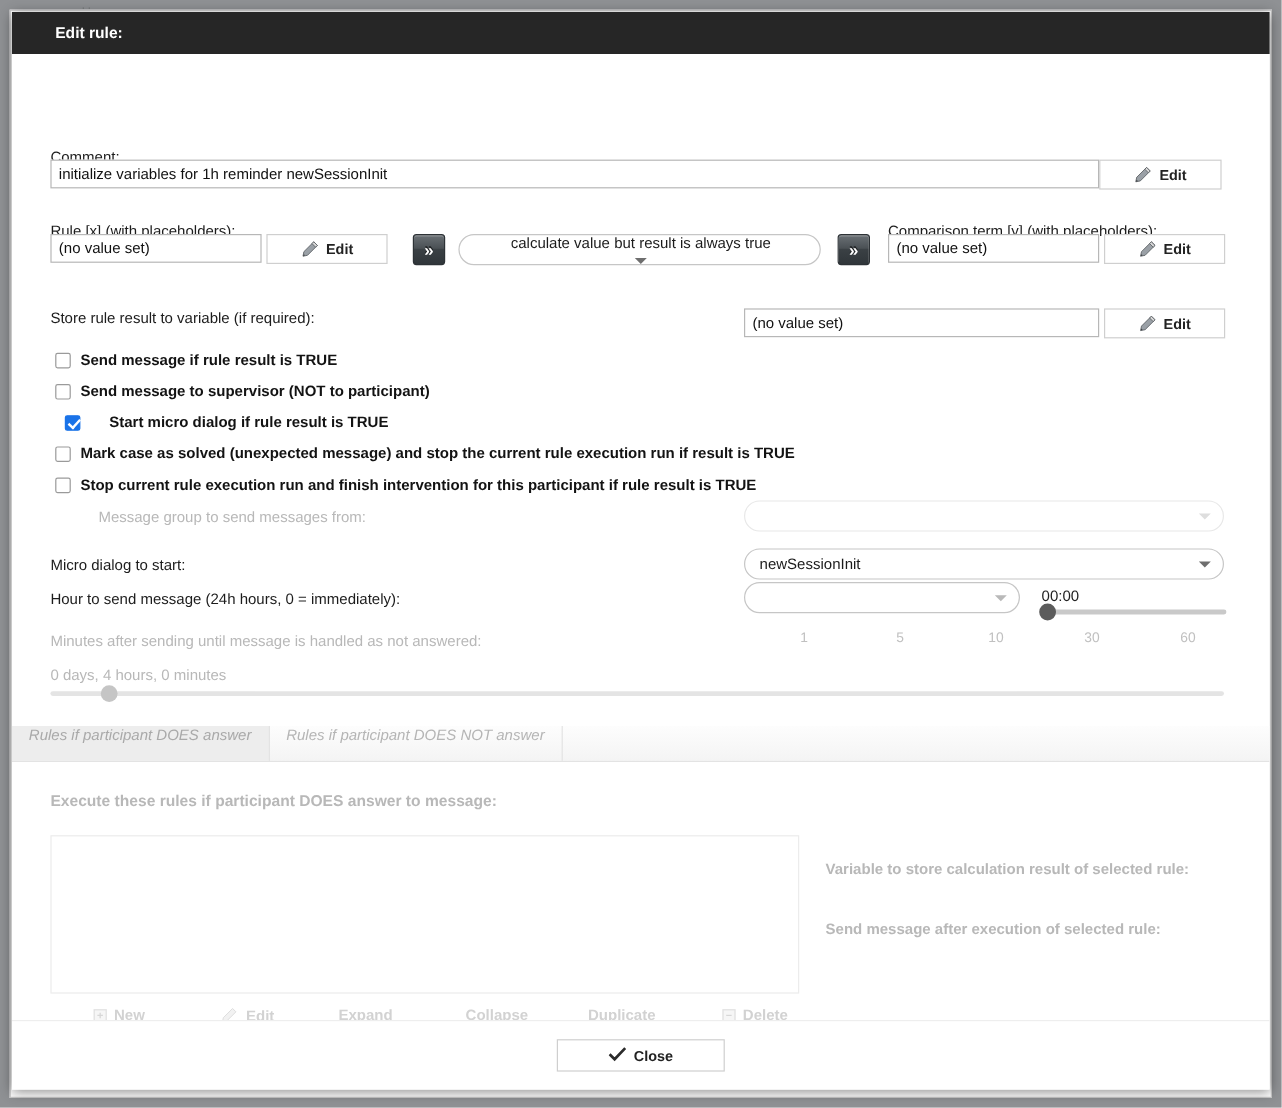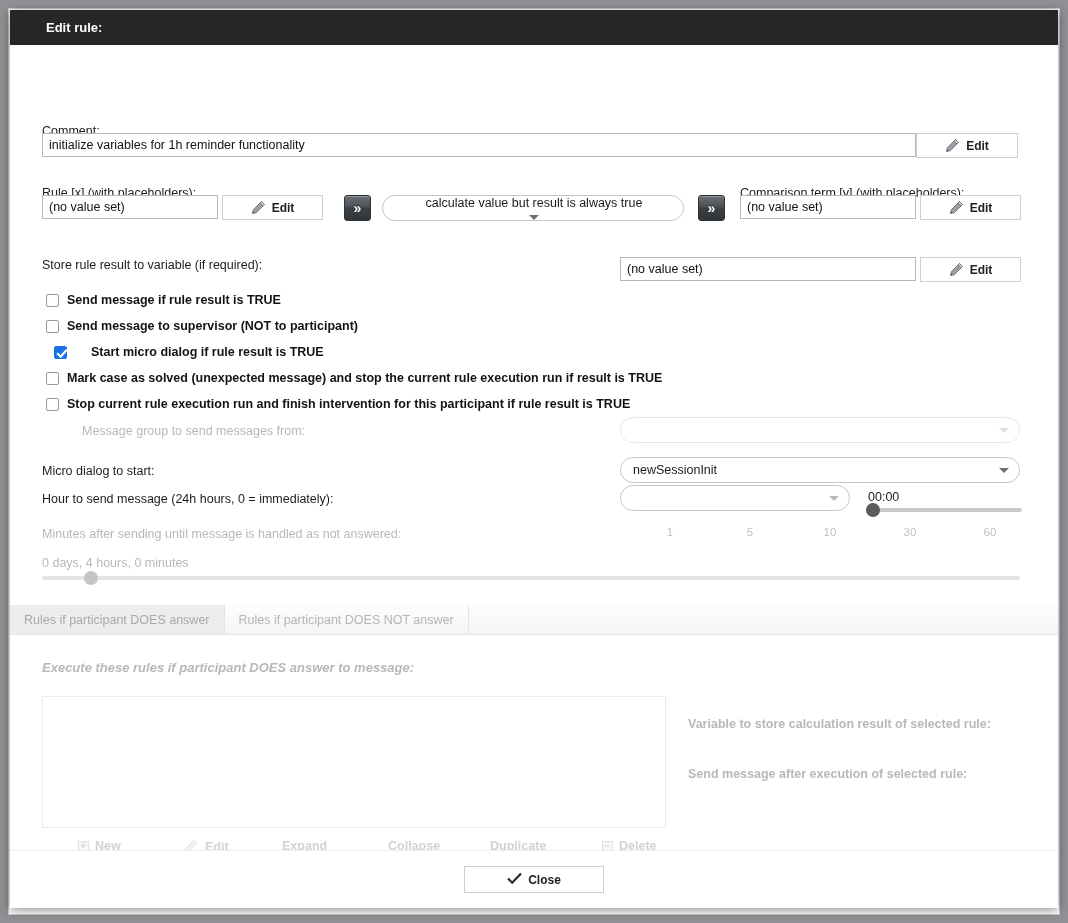--- a/index.html
+++ b/index.html
@@ -241,26 +241,27 @@
     left: 0; right: 0;
     height: 30px;
     border-bottom: 1px solid #e3e3e3;
     background: linear-gradient(180deg,#fdfdfd,#f4f4f4);
     display: flex;
     align-items: stretch;
   }
   .tab {
     padding: 14px 14px;
     display: flex;
-    align-items: center;
+    align-items: flex-end;
     font-size: 12.5px;
     color: #b5b5b5;
     border-right: 1px solid #e3e3e3;
     cursor: pointer;
     background: transparent;
+    font-style: italic;
   }
   .tab.active {
     background: #ededed;
     color: #a9a9a9;
   }
 
   .listbox {
     border: 1px solid #ececec;
     background: #fff;
   }
@@ -313,21 +314,21 @@
 
 <div class="modal">
 
   <div class="modal-title">
     <span>Edit rule:</span>
   </div>
 
   <div class="modal-body">
 
     <div class="abs lbl" style="left:32px; top:78px;">Comment:</div>
-    <div class="abs txtin" style="left:32px; top:88px; width:874px;">initialize variables for 1h reminder functionality</div>
+    <div class="abs txtin" style="left:32px; top:88px; width:874px;">initialize variables for 1h reminder newSessionInit</div>
     <div class="abs btn" style="left:906px; top:88px; width:102px;">
       <span class="pencil">
         <svg width="15" height="15" viewBox="0 0 16 16">
           <path d="M11.2 1.6 L14.4 4.8 L5.6 13.6 L1.6 14.4 L2.4 10.4 Z" fill="#9aa0a6" stroke="#5f6368" stroke-width="0.8"></path>
           <path d="M11.2 1.6 L14.4 4.8 L12.8 6.4 L9.6 3.2 Z" fill="#d8d8d8" stroke="#5f6368" stroke-width="0.8"></path>
           <path d="M1.6 14.4 L2.4 12.6 L3.4 13.6 Z" fill="#3c4043"></path>
         </svg>
       </span>
       <span>Edit</span>
     </div>
@@ -446,21 +447,21 @@
 
     <div class="tabbar" style="top:560px;">
       <div class="tab active">
         <span>Rules if participant DOES answer</span>
       </div>
       <div class="tab">
         <span>Rules if participant DOES NOT answer</span>
       </div>
     </div>
 
-    <div class="abs lbl dim" style="left:32px; top:615px; font-weight:bold; font-size:13px;font-style:italic;">Execute these rules if participant DOES answer to message:</div>
+    <div class="abs lbl dim" style="left:32px; top:615px; font-weight:bold; font-size:13px;">Execute these rules if participant DOES answer to message:</div>
 
     <div class="abs listbox" style="left:32px; top:651px; width:624px; height:132px;"></div>
 
     <div class="abs tool" style="left:68px; top:794px;">
       <span class="sq">+</span>
       <span>New</span>
     </div>
     <div class="abs tool" style="left:174px; top:794px;">
       <span class="pencil">
         <svg width="14" height="14" viewBox="0 0 16 16">

